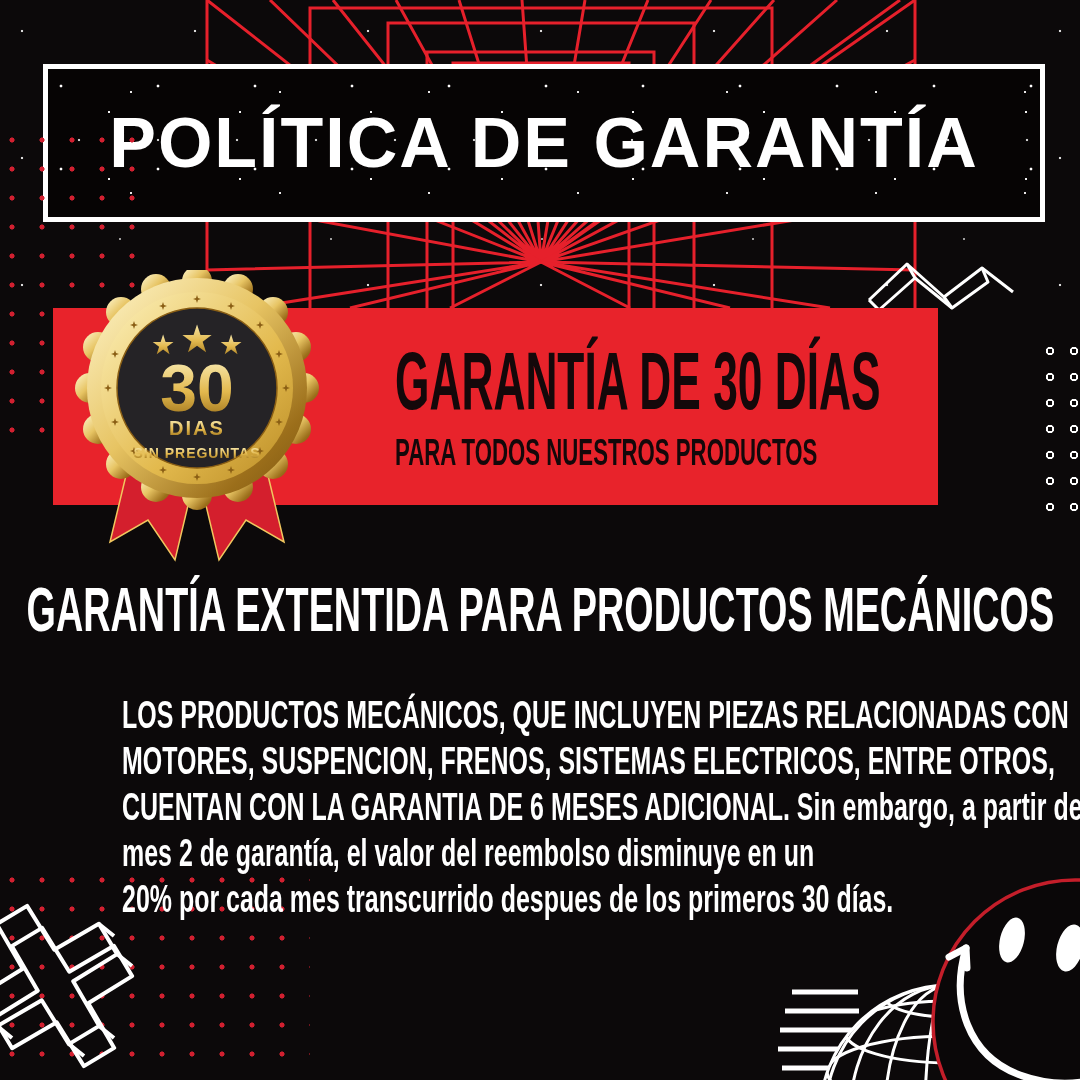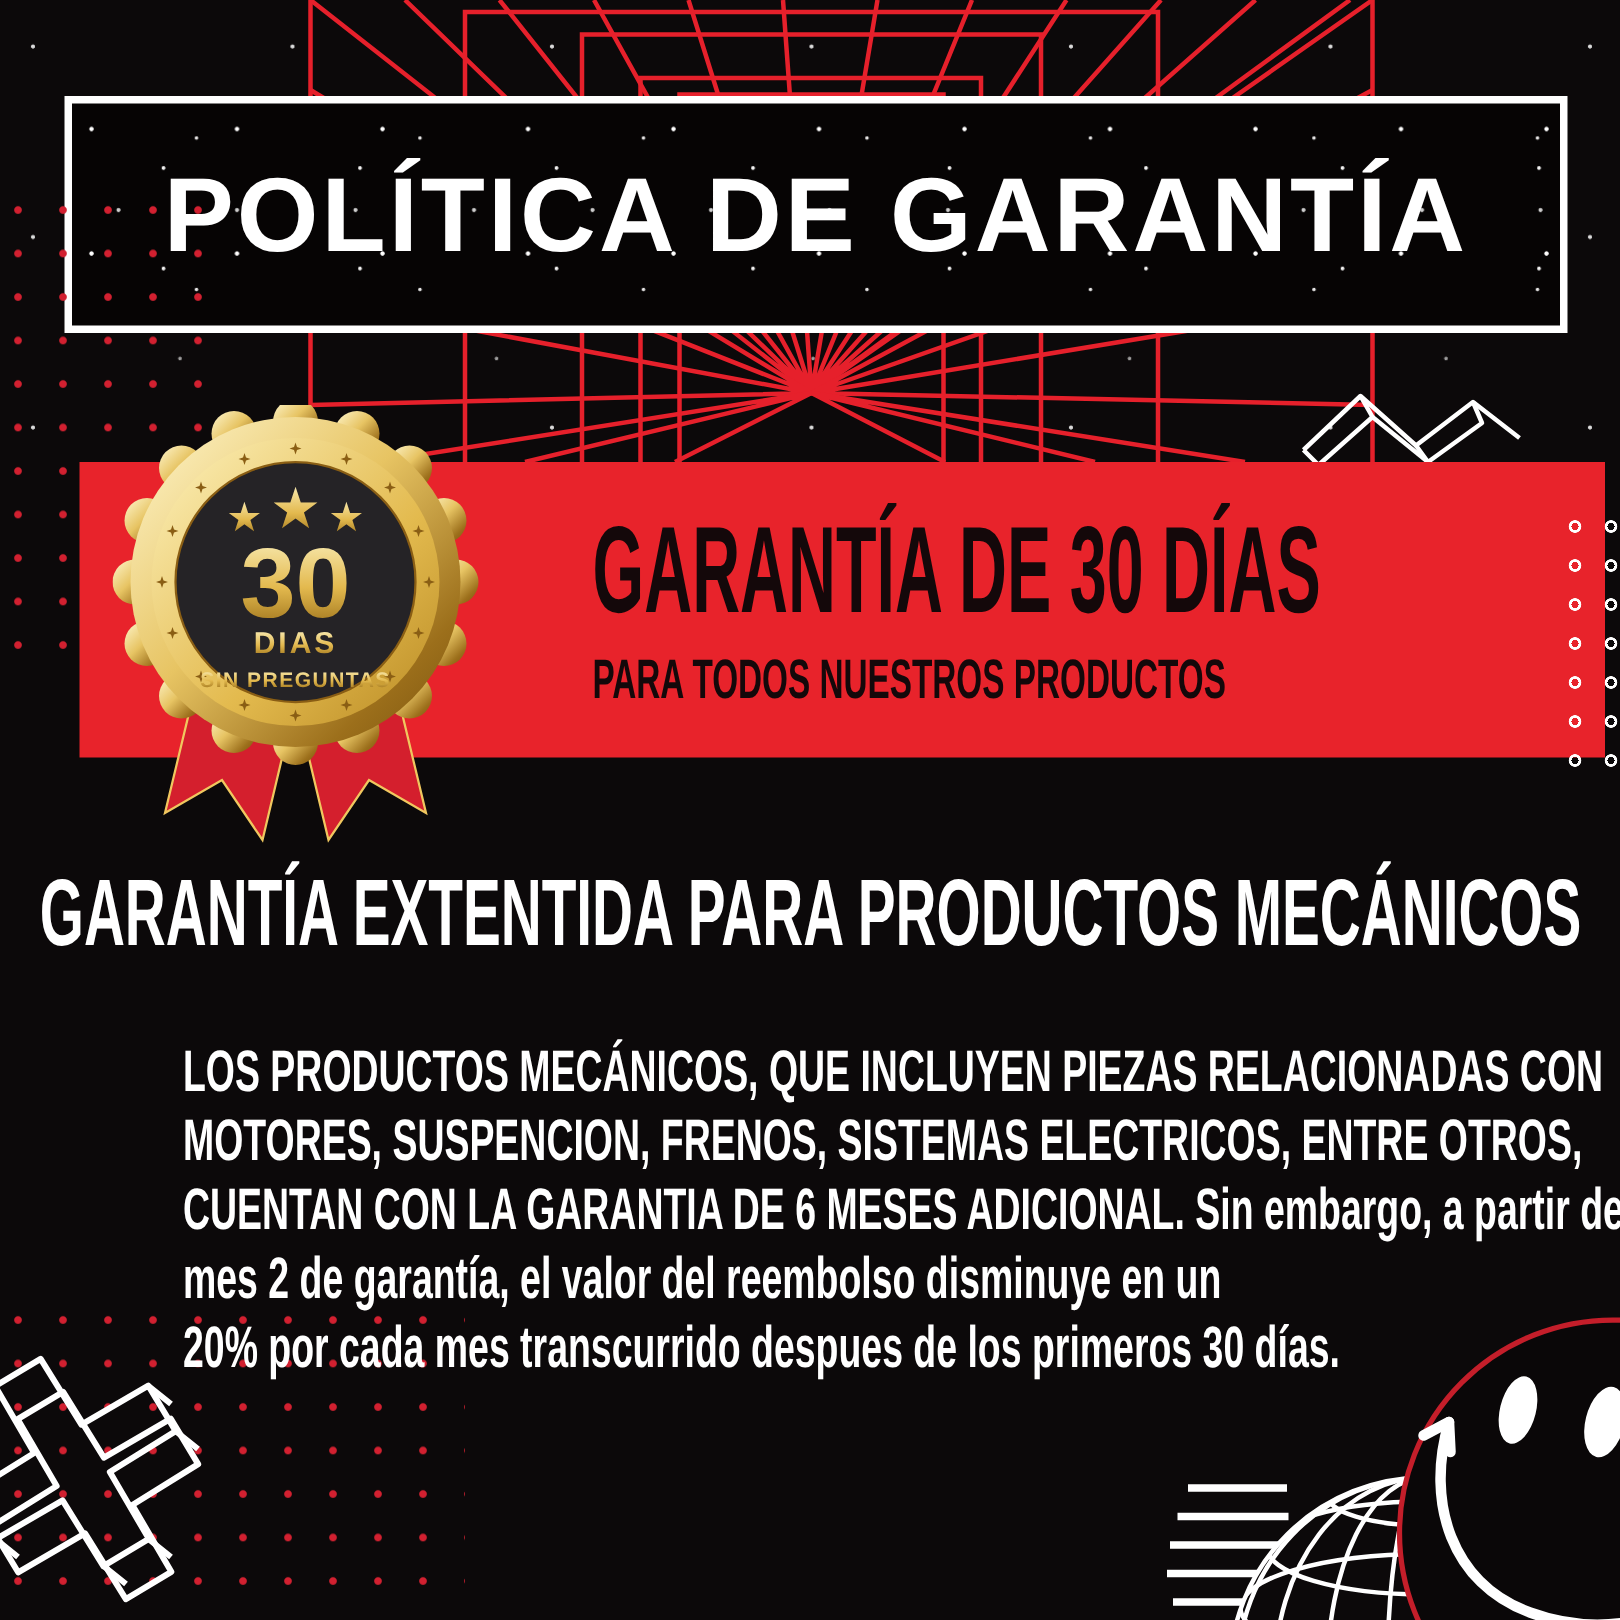--- a/index.html
+++ b/index.html
@@ -20,21 +20,21 @@
     background-image:
       radial-gradient(circle at 13px 17px, #ffffff 1.2px, transparent 1.7px),
       radial-gradient(circle at 61px 43px, rgba(255,255,255,.95) 1px, transparent 1.5px),
       radial-gradient(circle at 31px 71px, rgba(255,255,255,.8) 1.1px, transparent 1.6px),
       radial-gradient(circle at 83px 23px, rgba(255,255,255,.9) .9px, transparent 1.4px);
     background-size:97px 83px,131px 67px,79px 113px,149px 101px;
     display:flex;align-items:center;justify-content:center;}
   .title-text{font-size:70px;font-weight:bold;letter-spacing:2px;color:#ffffff;white-space:nowrap;}
 
   
-  .promo-banner{left:53px;top:308px;width:1017px;height:197px;background:#e8232b;}
+  .promo-banner{left:53px;top:308px;width:885px;height:197px;background:#e8232b;}
   .banner-heading{left:342px;top:32px;font-size:82px;font-weight:bold;color:#14080a;
     white-space:nowrap;transform:scaleX(.54);transform-origin:left top;line-height:1;}
   .banner-subheading{left:342px;top:126px;font-size:37px;font-weight:bold;color:#14080a;
     white-space:nowrap;transform:scaleX(.60);transform-origin:left top;line-height:1;}
 
   
   .dot-grid-red{background-image:radial-gradient(circle at 8px 8px, #d22030 2.2px, transparent 2.9px);
     background-size:30px 29px;}
   .dot-grid-tl{left:4px;top:132px;width:142px;height:308px;}
   .dot-grid-bl{left:4px;top:872px;width:306px;height:198px;}

